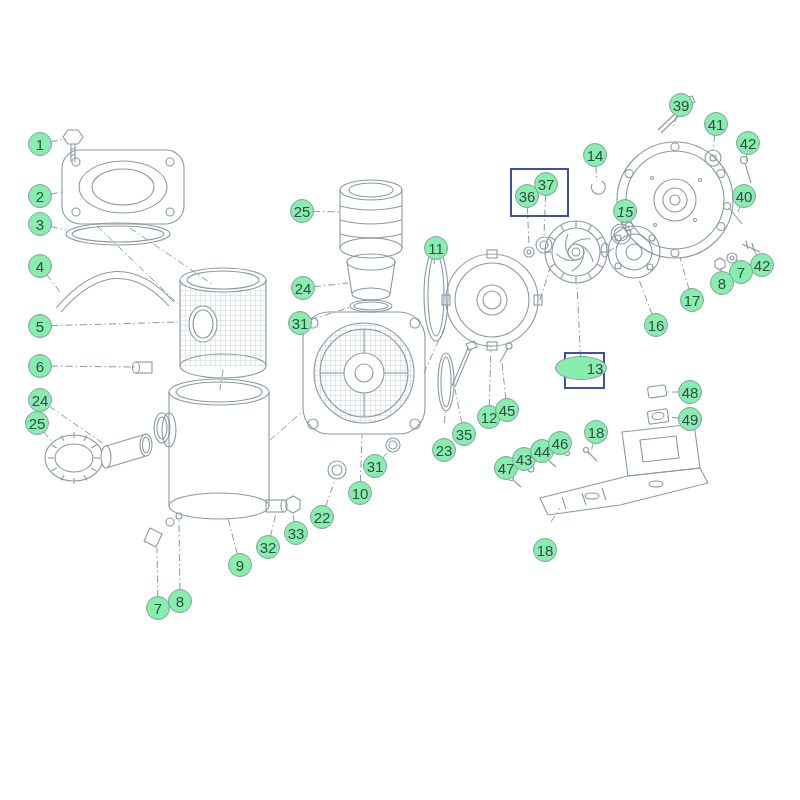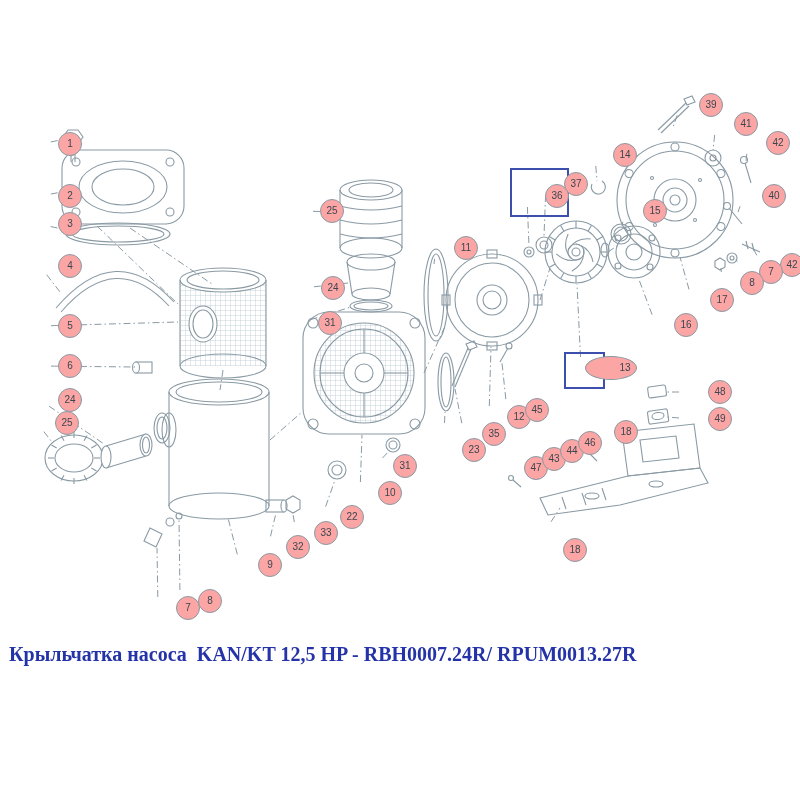--- a/index.html
+++ b/index.html
@@ -19,28 +19,27 @@
   }
   #drawing .dash line, #leader-lines line {
     stroke-dasharray: 7 3 1.5 3;
     stroke-width: 1;
   }
   .callout {
     position: absolute;
     width: 22px; height: 22px;
     border: 1.3px solid var(--line, #8a9aa4);
     border-radius: 50%;
-    background: #fca5a5;
+    background: #86efac;
     display: flex; align-items: center; justify-content: center;
-    font-size: 10px;
+    font-size: 15px;
     color: var(--num, #3a474f);
     transform: translate(-50%, -50%);
     line-height: 1;
     z-index: 3;
-    margin-left: 30px;
   }
   .highlight {
     position: absolute;
     border: 2px solid var(--hl, #3c4fad);
     z-index: 2;
   }
   .caption {
     position: absolute;
     left: 9px; top: 643px;
     font-family: "Liberation Serif", serif;
@@ -361,21 +360,20 @@
         <line x1="593.3" y1="442.7" x2="591" y2="452"></line>
         <line x1="512.1" y1="477.2" x2="512" y2="477"></line>
         <line x1="530.6" y1="467.8" x2="530" y2="467"></line>
         <line x1="548.6" y1="459.8" x2="548" y2="459"></line>
         <line x1="566.6" y1="451.8" x2="566" y2="451"></line>
         <line x1="679.0" y1="392.0" x2="665" y2="392"></line>
         <line x1="679.0" y1="418.0" x2="667" y2="417"></line>
       </g>
   </svg>
 
-  <div class="caption">Крыльчатка насоса  KAN/KT 12,5 HP - RBH0007.24R/ RPUM0013.27R</div>
 
 <div class="callout" style="left: 40px; top: 144px;">1</div>
     <div class="callout" style="left: 40px; top: 196px;">2</div>
     <div class="callout" style="left: 40px; top: 224px;">3</div>
     <div class="callout" style="left: 40px; top: 266px;">4</div>
     <div class="callout" style="left: 40px; top: 326px;">5</div>
     <div class="callout" style="left: 40px; top: 366px;">6</div>
     <div class="callout" style="left: 40px; top: 400px;">24</div>
     <div class="callout" style="left: 37px; top: 423px;">25</div>
     <div class="callout" style="left: 158px; top: 608px;">7</div>
@@ -391,21 +389,21 @@
     <div class="callout" style="left: 489px; top: 417px;">12</div>
     <div class="callout" style="left: 507px; top: 410px;">45</div>
     <div class="callout" style="left: 302px; top: 211px;">25</div>
     <div class="callout" style="left: 303px; top: 288px;">24</div>
     <div class="callout" style="left: 300px; top: 323px;">31</div>
     <div class="callout" style="left: 436px; top: 248px;">11</div>
     <div class="callout" style="left: 527px; top: 196px;">36</div>
     <div class="callout" style="left: 546px; top: 184px;">37</div>
     <div class="callout" style="left: 581px; top: 368px; padding-left: 28px;">13</div>
     <div class="callout" style="left: 595px; top: 155px;">14</div>
-    <div class="callout" style="left: 625px; top: 211px;">15</div>
+    <div class="callout" style="left: 625px; top: 211px; font-style: italic;">15</div>
     <div class="callout" style="left: 656px; top: 325px;">16</div>
     <div class="callout" style="left: 692px; top: 300px;">17</div>
     <div class="callout" style="left: 681px; top: 105px;">39</div>
     <div class="callout" style="left: 716px; top: 124px;">41</div>
     <div class="callout" style="left: 748px; top: 143px;">42</div>
     <div class="callout" style="left: 744px; top: 196px;">40</div>
     <div class="callout" style="left: 762px; top: 265px;">42</div>
     <div class="callout" style="left: 741px; top: 272px;">7</div>
     <div class="callout" style="left: 722px; top: 283px;">8</div>
     <div class="callout" style="left: 545px; top: 550px;">18</div>

